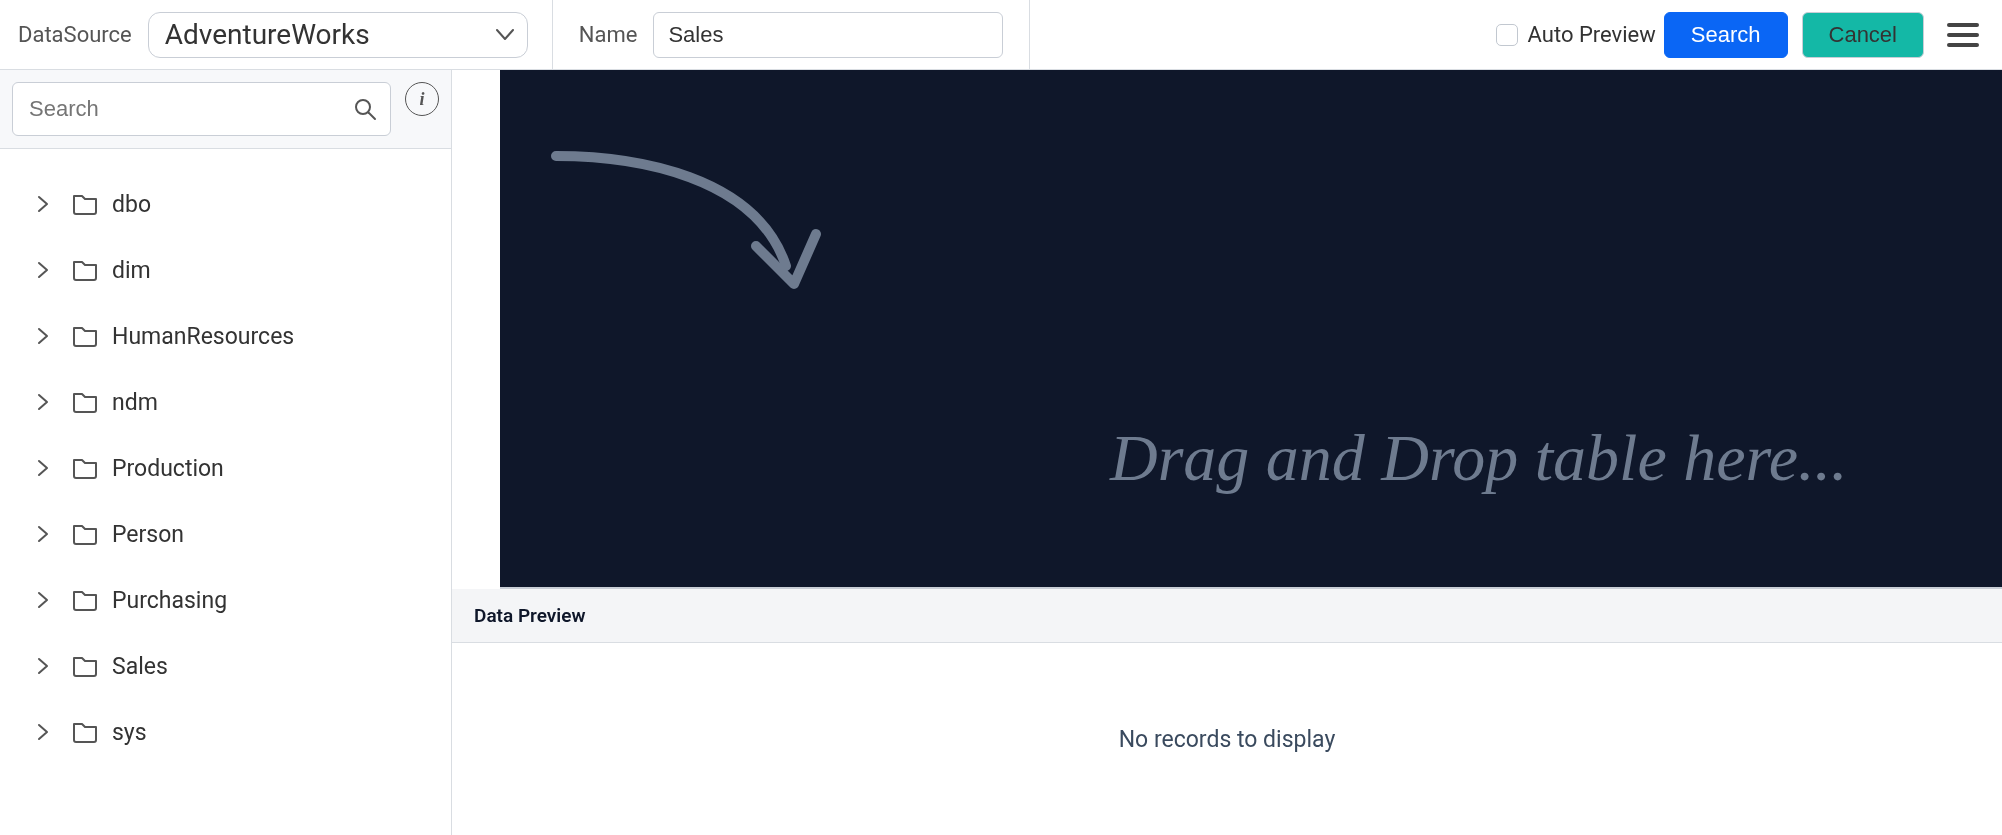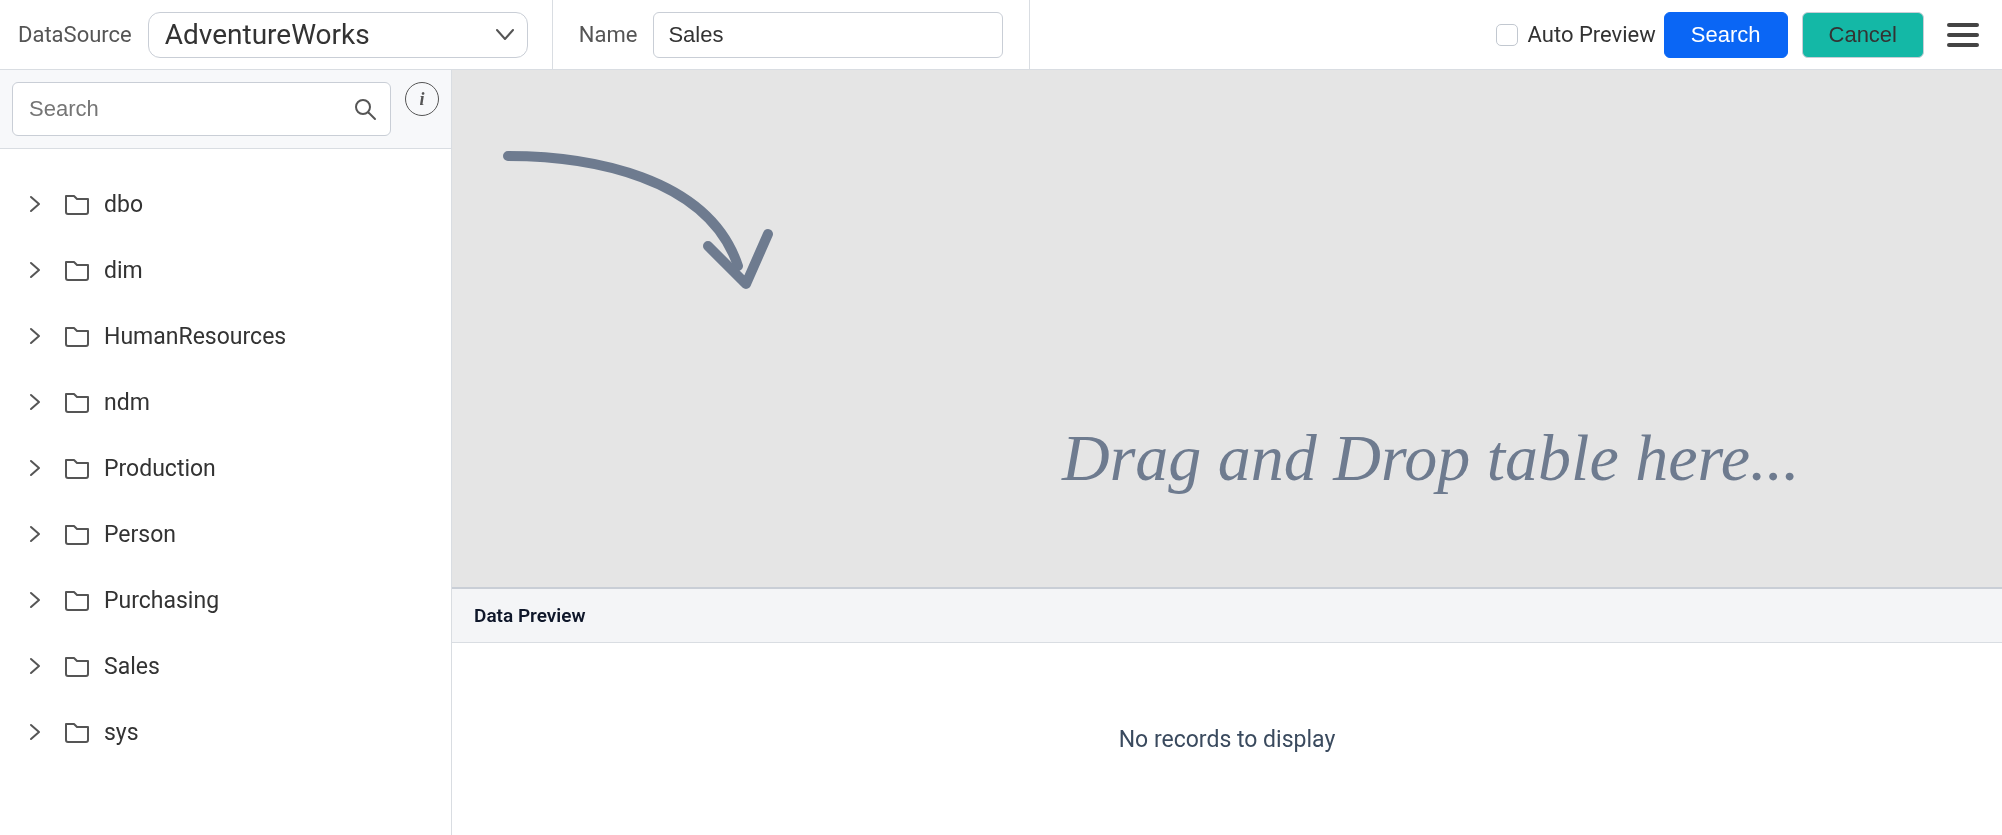--- a/index.html
+++ b/index.html
@@ -191,21 +191,21 @@
       font-size: 18px;
       color: #555;
       cursor: pointer;
       font-style: italic;
       font-family: serif;
       font-weight: bold;
     }
     .tree {
       flex: 1;
       overflow: auto;
-      padding: 22px 4px;
+      padding: 22px 12px;
     }
     .tree-item {
       display: flex;
       align-items: center;
       height: 66px;
       padding: 0 20px;
       cursor: pointer;
       font-size: 23px;
       color: #333;
     }
@@ -219,24 +219,25 @@
       margin-right: 14px;
     }
     
     .canvas-col {
       flex: 1;
       display: flex;
       flex-direction: column;
     }
     .canvas {
       flex: 1;
-      background: #e5e5e5;
+      background: #0f172a;
       border-bottom: 2px solid #c9ced6;
       position: relative;
       overflow: hidden;
+      margin-left: 48px;
     }
     .drop-hint {
       position: absolute;
       left: 46px;
       top: 66px;
     }
     .drop-text {
       position: absolute;
       left: 610px;
       top: 350px;

